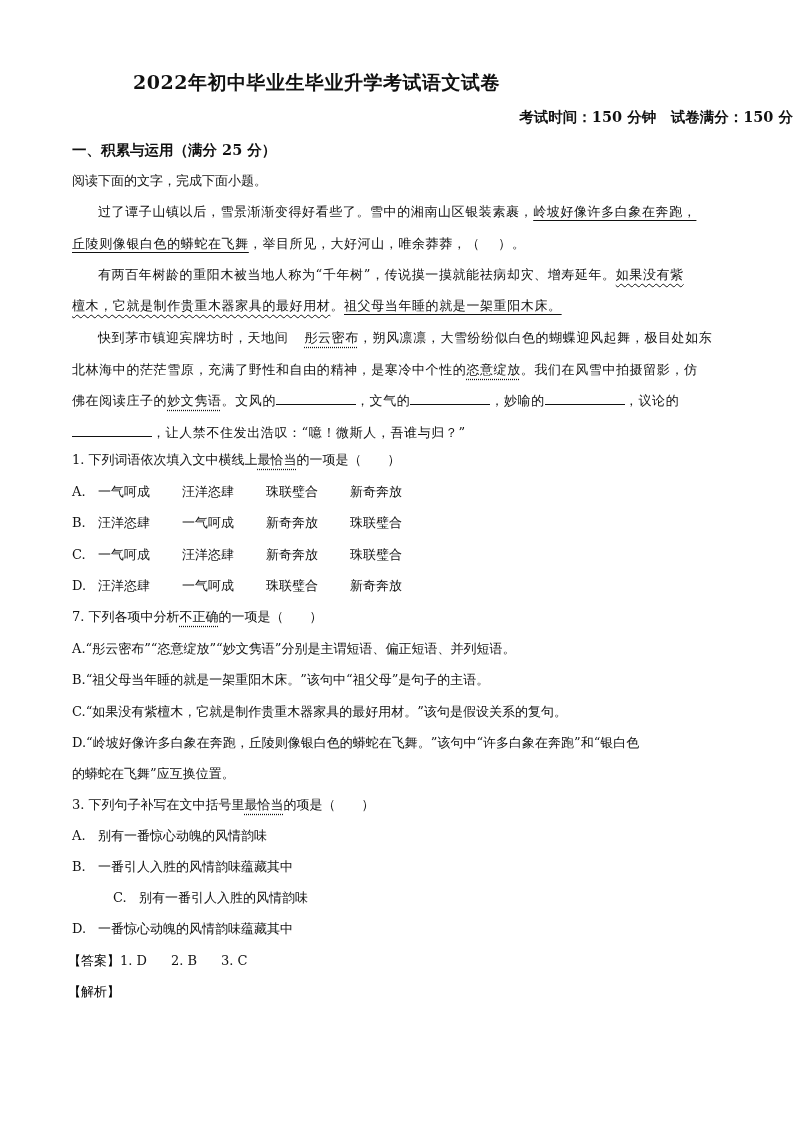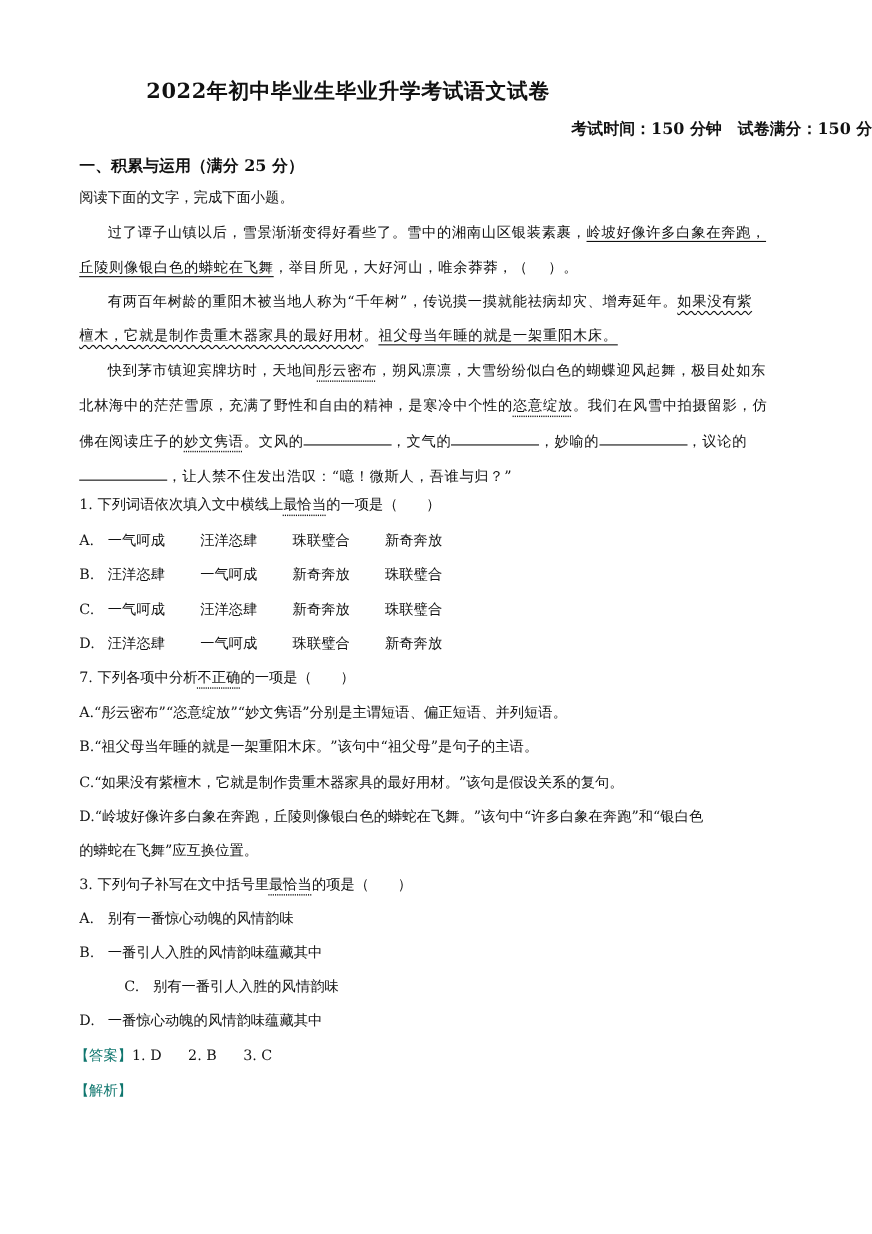--- a/index.html
+++ b/index.html
@@ -12,21 +12,21 @@
               font-size: 14.5px; font-weight: bold; }
   .section { position: absolute; top: 141px; left: 72px; font-size: 14.5px; font-weight: bold; }
   .line { position: absolute; left: 72px; font-size: 13px; white-space: nowrap; line-height: 18px; }
   .indent { left: 98px; }
   .passage { font-size: 13px; letter-spacing: 0.6px; }
   .ul { text-decoration: underline; text-underline-offset: 4px; }
   .wavy { text-decoration: underline wavy; text-decoration-thickness: 1px; text-underline-offset: 4px; }
   .blank { display: inline-block; width: 80px; border-bottom: 1.5px solid #111; height: 12px; vertical-align: baseline; }
   .opt-col { display: inline-block; width: 84px; }
   .opt-label { display: inline-block; width: 26px; }
-  .bracket { color: #0f766e; }
+  .bracket { color: #000000; }
   .answer-item { display: inline-block; margin-right: 24px; }
 </style>
 </head>
 <body>
 
 <div class="page">
 
   <div class="title">2022年初中毕业生毕业升学考试语文试卷</div>
   <div class="subtitle">考试时间：150 分钟　试卷满分：150 分</div>
 
@@ -41,21 +41,21 @@
   </div>
 
   <div class="line indent passage" style="top:266px;">
     <span>有两百年树龄的重阳木被当地人称为“千年树”，传说摸一摸就能祛病却灾、增寿延年。</span><span class="wavy">如果没有紫</span>
   </div>
   <div class="line passage" style="top:297px;">
     <span class="wavy">檀木，它就是制作贵重木器家具的最好用材</span><span>。</span><span class="ul">祖父母当年睡的就是一架重阳木床。</span>
   </div>
 
   <div class="line indent passage" style="top:329px;">
-    <span>快到茅市镇迎宾牌坊时，天地间</span><span class="dotted-word"><span style="text-decoration: underline dotted; text-underline-offset:5px;">彤云密布</span></span><span>，朔风凛凛，大雪纷纷似白色的蝴蝶迎风起舞，极目处如东</span>
+    <span>快到茅市镇迎宾牌坊时，天地间</span><span class="dotted-word"><span style="text-decoration: underline dotted; text-underline-offset:5px;padding-left:16px;">彤云密布</span></span><span>，朔风凛凛，大雪纷纷似白色的蝴蝶迎风起舞，极目处如东</span>
   </div>
   <div class="line passage" style="top:361px;">
     <span>北林海中的茫茫雪原，充满了野性和自由的精神，是寒冷中个性的</span><span><span style="text-decoration: underline dotted; text-underline-offset:5px;">恣意绽放</span></span><span>。我们在风雪中拍摄留影，仿</span>
   </div>
   <div class="line passage" style="top:392px;">
     <span>佛在阅读庄子的</span><span><span style="text-decoration: underline dotted; text-underline-offset:5px;">妙文隽语</span></span><span>。文风的</span><span class="blank"></span><span>，文气的</span><span class="blank"></span><span>，妙喻的</span><span class="blank"></span><span>，议论的</span>
   </div>
   <div class="line passage" style="top:424px;">
     <span class="blank"></span><span>，让人禁不住发出浩叹：“噫！微斯人，吾谁与归？”</span>
   </div>

